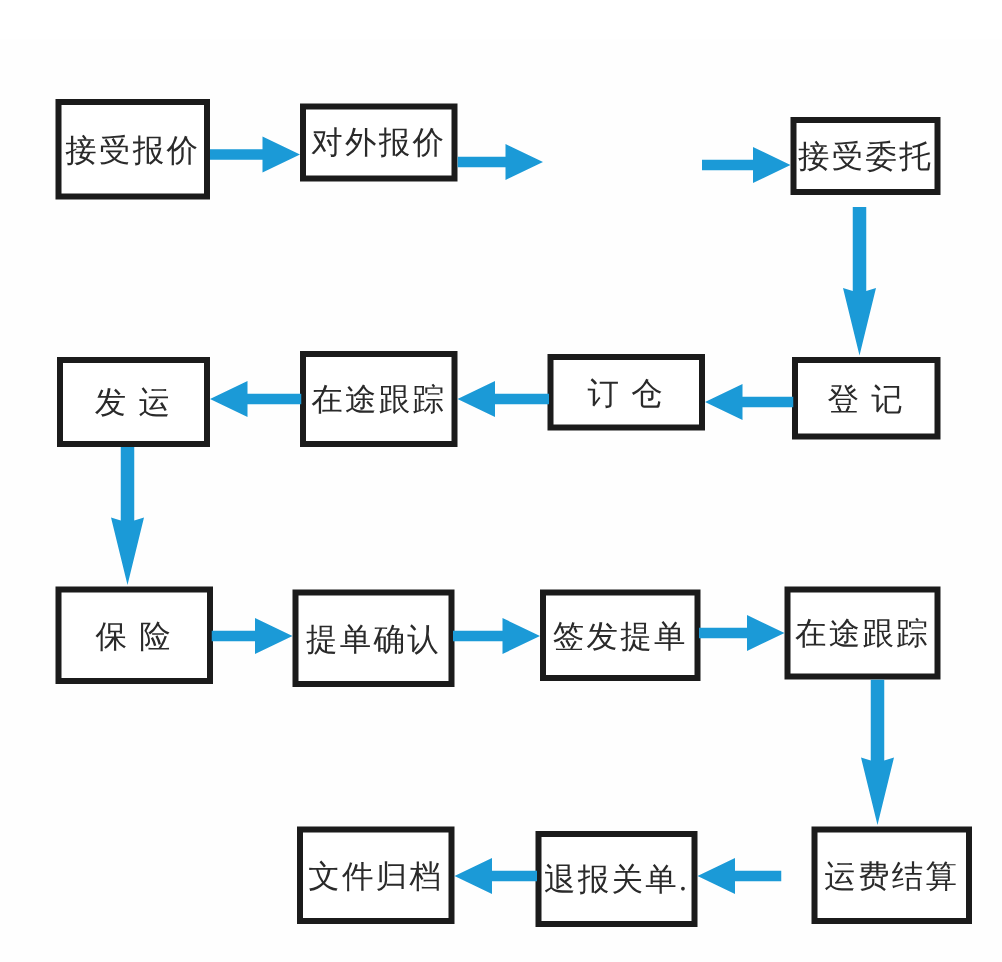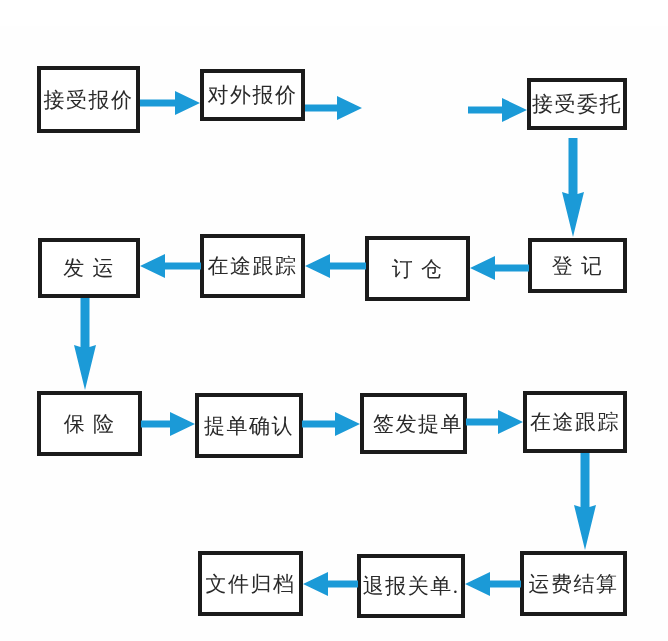--- a/index.html
+++ b/index.html
@@ -28,28 +28,28 @@
   svg.arrow{position:absolute;display:block;}
 </style>
 </head>
 <body>
 
 <div id="canvas" style="background: rgb(254, 254, 254); margin-top: 26px;">
     <div class="node" style="left: 37px; top: 40px; width: 103px; height: 67px; border-color: rgb(27, 27, 27); background: rgb(255, 255, 255);"><span>接受报价</span></div>
     <div class="node" style="left: 200px; top: 43px; width: 105px; height: 52px; border-color: rgb(27, 27, 27); background: rgb(255, 255, 255);"><span>对外报价</span></div>
     <div class="node" style="left: 527px; top: 52px; width: 100px; height: 52px; border-color: rgb(27, 27, 27); background: rgb(255, 255, 255);"><span>接受委托</span></div>
     <div class="node" style="left: 528px; top: 212px; width: 99px; height: 55px; border-color: rgb(27, 27, 27); background: rgb(255, 255, 255);"><span>登 记</span></div>
-    <div class="node" style="left: 365px; top: 210px; width: 105px; height: 65px; border-color: rgb(27, 27, 27); background: rgb(255, 255, 255);"><span>订 仓</span></div>
+    <div class="node" style="left: 365px; top: 210px; width: 105px; height: 51px; border-color: rgb(27, 27, 27); background: rgb(255, 255, 255);"><span>订 仓</span></div>
     <div class="node" style="left: 200px; top: 208px; width: 105px; height: 64px; border-color: rgb(27, 27, 27); background: rgb(255, 255, 255);"><span>在途跟踪</span></div>
     <div class="node" style="left: 38px; top: 212px; width: 102px; height: 60px; border-color: rgb(27, 27, 27); background: rgb(255, 255, 255);"><span>发 运</span></div>
     <div class="node" style="left: 37px; top: 365px; width: 105px; height: 65px; border-color: rgb(27, 27, 27); background: rgb(255, 255, 255);"><span>保 险</span></div>
     <div class="node" style="left: 195px; top: 367px; width: 108px; height: 65px; border-color: rgb(27, 27, 27); background: rgb(255, 255, 255);"><span>提单确认</span></div>
-    <div class="node" style="left: 360px; top: 367px; width: 107px; height: 61px; border-color: rgb(27, 27, 27); background: rgb(255, 255, 255); justify-content: flex-end;"><span>签发提单</span></div>
+    <div class="node" style="left: 360px; top: 367px; width: 107px; height: 61px; border-color: rgb(27, 27, 27); background: rgb(255, 255, 255);"><span>签发提单</span></div>
     <div class="node" style="left: 523px; top: 365px; width: 104px; height: 62px; border-color: rgb(27, 27, 27); background: rgb(255, 255, 255);"><span>在途跟踪</span></div>
-    <div class="node" style="left: 520px; top: 525px; width: 107px; height: 65px; border-color: rgb(27, 27, 27); background: rgb(255, 255, 255);"><span>运费结算</span></div>
+    <div class="node" style="left: 541px; top: 525px; width: 107px; height: 65px; border-color: rgb(27, 27, 27); background: rgb(255, 255, 255);"><span>运费结算</span></div>
     <div class="node" style="left: 357px; top: 528px; width: 108px; height: 64px; border-color: rgb(27, 27, 27); background: rgb(255, 255, 255);"><span>退报关单.</span></div>
     <div class="node" style="left: 198px; top: 525px; width: 105px; height: 65px; border-color: rgb(27, 27, 27); background: rgb(255, 255, 255);"><span>文件归档</span></div>
     <svg class="arrow" width="61" height="26" style="left: 140px; top: 64px;">
       <polygon points="0,9.5 35,9.5 35,1 60,13 35,25 35,16.5 0,16.5" fill="#1b9ad7"></polygon>
     </svg>
     <svg class="arrow" width="58" height="26" style="left: 305px; top: 69px;">
       <polygon points="0,9.5 32,9.5 32,1 57,13 32,25 32,16.5 0,16.5" fill="#1b9ad7"></polygon>
     </svg>
     <svg class="arrow" width="60" height="26" style="left: 468px; top: 71px;">
       <polygon points="0,9.5 34,9.5 34,1 59,13 34,25 34,16.5 0,16.5" fill="#1b9ad7"></polygon>

